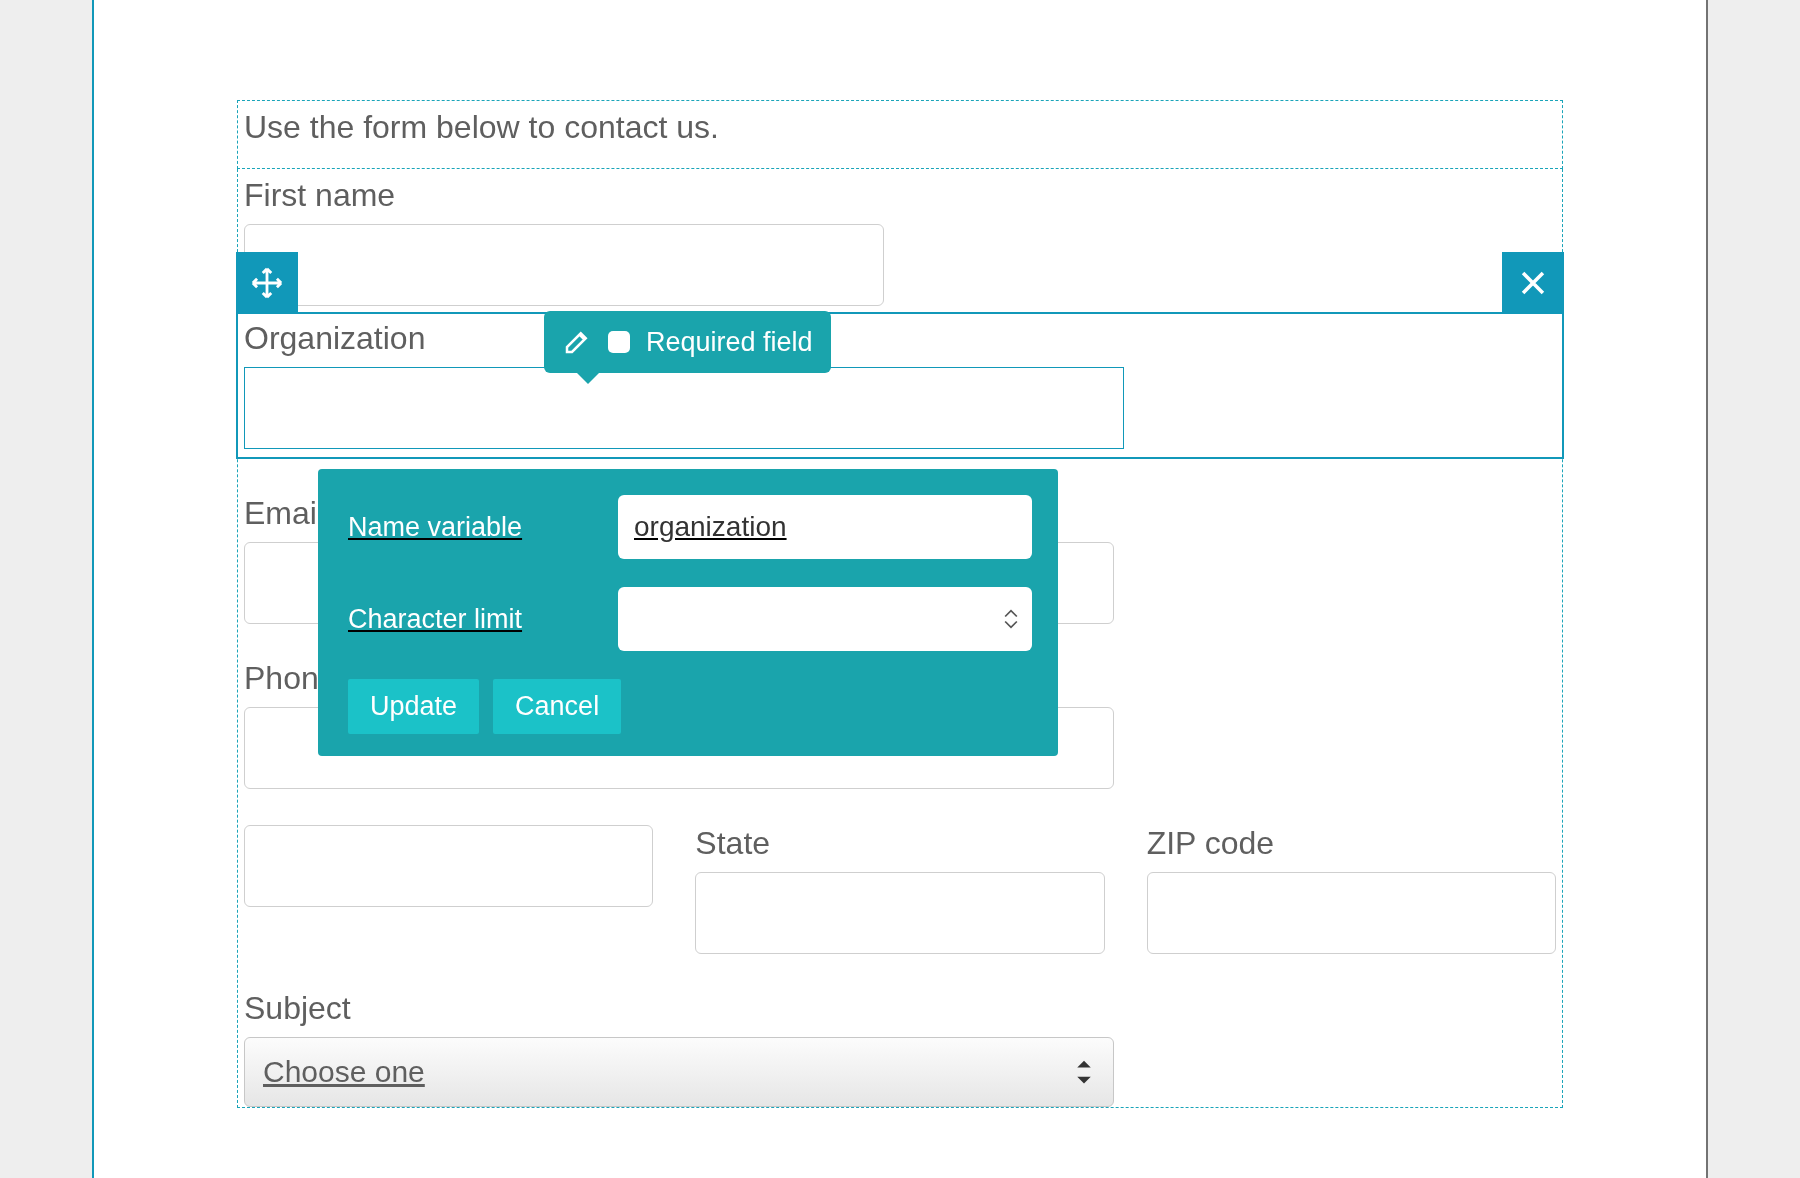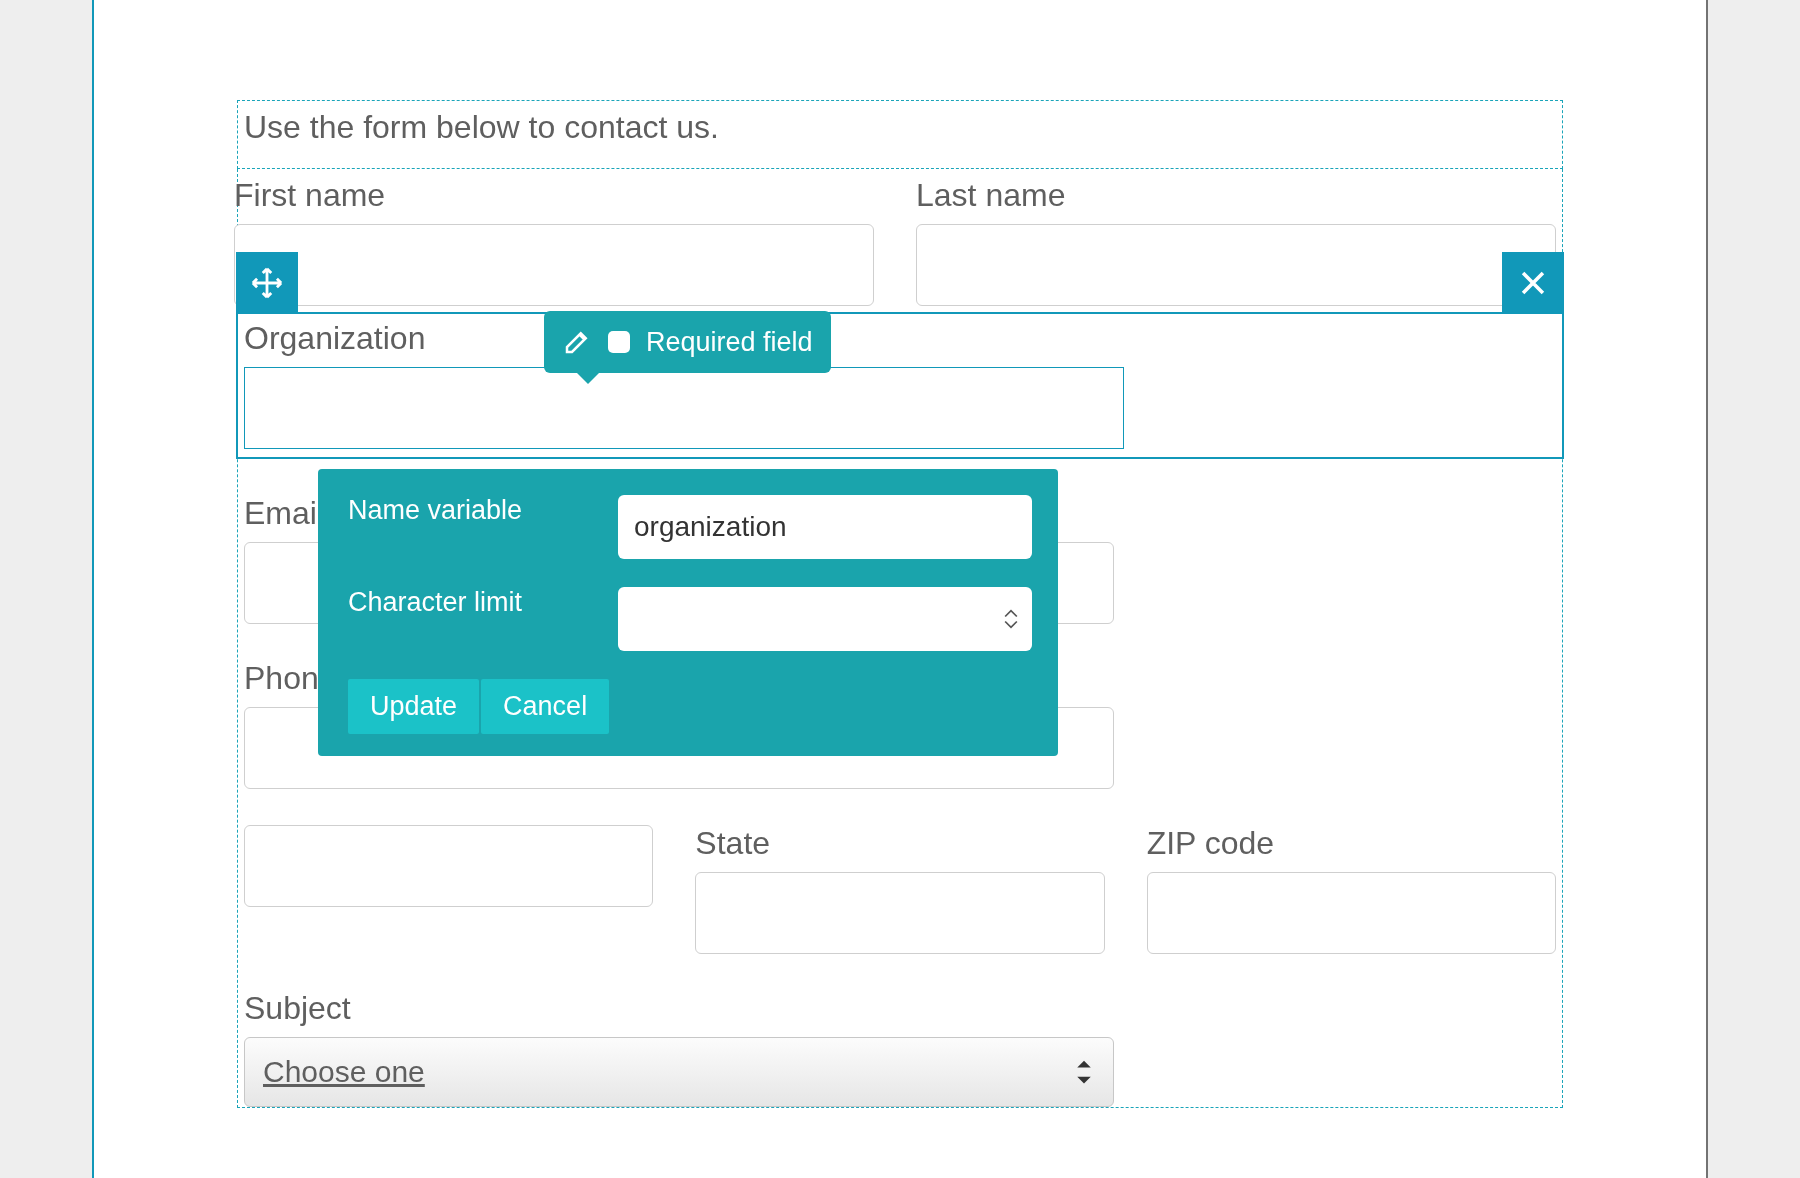--- a/index.html
+++ b/index.html
@@ -124,22 +124,23 @@
       top: 155px;
       left: 80px;
       width: 740px;
       background: #1aa4ac;
       border-radius: 4px;
       padding: 26px 26px 22px 30px;
       z-index: 10;
     }
     .popover-row {
       display: flex;
-      align-items: flex-start;
+      align-items: center;
       margin-bottom: 28px;
+      text-decoration: underline;
     }
     .popover-label {
       width: 270px;
       color: #fff;
       font-size: 27px;
       font-weight: 300;
     }
     .popover-input {
       flex: 1;
       height: 64px;
@@ -167,21 +168,21 @@
     .spinner {
       position: absolute;
       right: 14px;
       top: 50%;
       transform: translateY(-50%);
       display: flex;
       flex-direction: column;
       gap: 2px;
     }
     .spinner svg { width: 14px; height: 10px; }
-    .popover-actions { display: flex; gap: 2px; }
+    .popover-actions { display: flex; gap: 14px; }
     .popover-btn {
       background: #1bc2c8;
       color: #fff;
       border: none;
       font-size: 27px;
       padding: 12px 22px;
       border-radius: 2px;
       font-weight: 300;
       cursor: pointer;
     }
@@ -221,24 +222,20 @@
 
   <div class="dashed-region intro-block">
     <div class="intro-text">Use the form below to contact us.</div>
   </div>
 
   <div class="dashed-region form-region" style="border-top:none; padding-bottom:0;">
 
     <div class="row" style="padding-top:8px;">
       <div class="col">
         <label class="field-label">First name</label>
-        <input class="text-input" style="width: 640px;">
-      </div>
-      <div class="col">
-        <label class="field-label">Last name</label>
         <input class="text-input" style="width: 640px;">
       </div>
     </div>
 
     <div class="org-row-wrap" style="margin-top:6px;">
       
       <div class="drag-handle">
         <svg viewBox="0 0 24 24" fill="none" stroke="white" stroke-width="2">
           <path d="M12 2 L12 22 M2 12 L22 12 M12 2 L9 5 M12 2 L15 5 M12 22 L9 19 M12 22 L15 19 M2 12 L5 9 M2 12 L5 15 M22 12 L19 9 M22 12 L19 15"></path>
         </svg>

